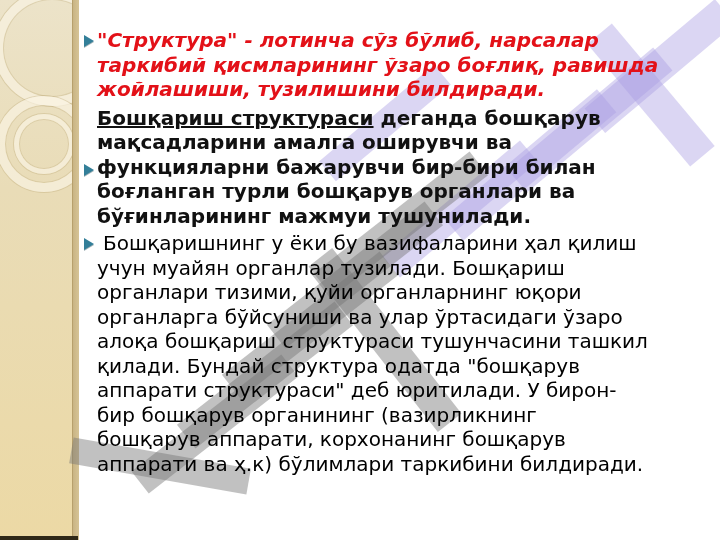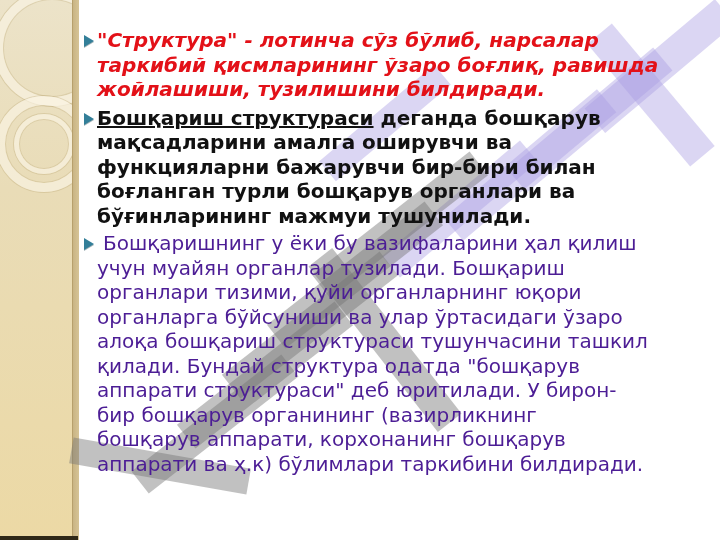--- a/index.html
+++ b/index.html
@@ -80,31 +80,31 @@
     border-bottom: 6px solid transparent;
     border-left: 10px solid #337f99;
     filter: drop-shadow(0 1px 0 rgba(20,60,70,0.4));
   }
   .btext {
     margin: 0;
     flex: 1 1 auto;
     font-size: 20px;
     line-height: 24.5px;
     white-space: pre-line;
-    color: #4c1d95;
+    color: #000000;
   }
   .btext.red {
     color: #e31118;
     font-weight: bold;
     font-style: italic;
   }
   .btext.bold { font-weight: bold; color: #111111; }
   .underline { text-decoration: underline; }
   .row1 { margin-bottom: 4px; }
-  .row2 { margin-bottom: 3px; }
+  .row2 { margin-bottom: 3px; align-items: center; }
   .btext.indent { text-indent: 6px; }
 </style>
 </head>
 <body>
 
 <div class="slide">
 
   <div class="sidebar">
     <div class="ring ring1"></div>
     <div class="ring ring2"></div>

